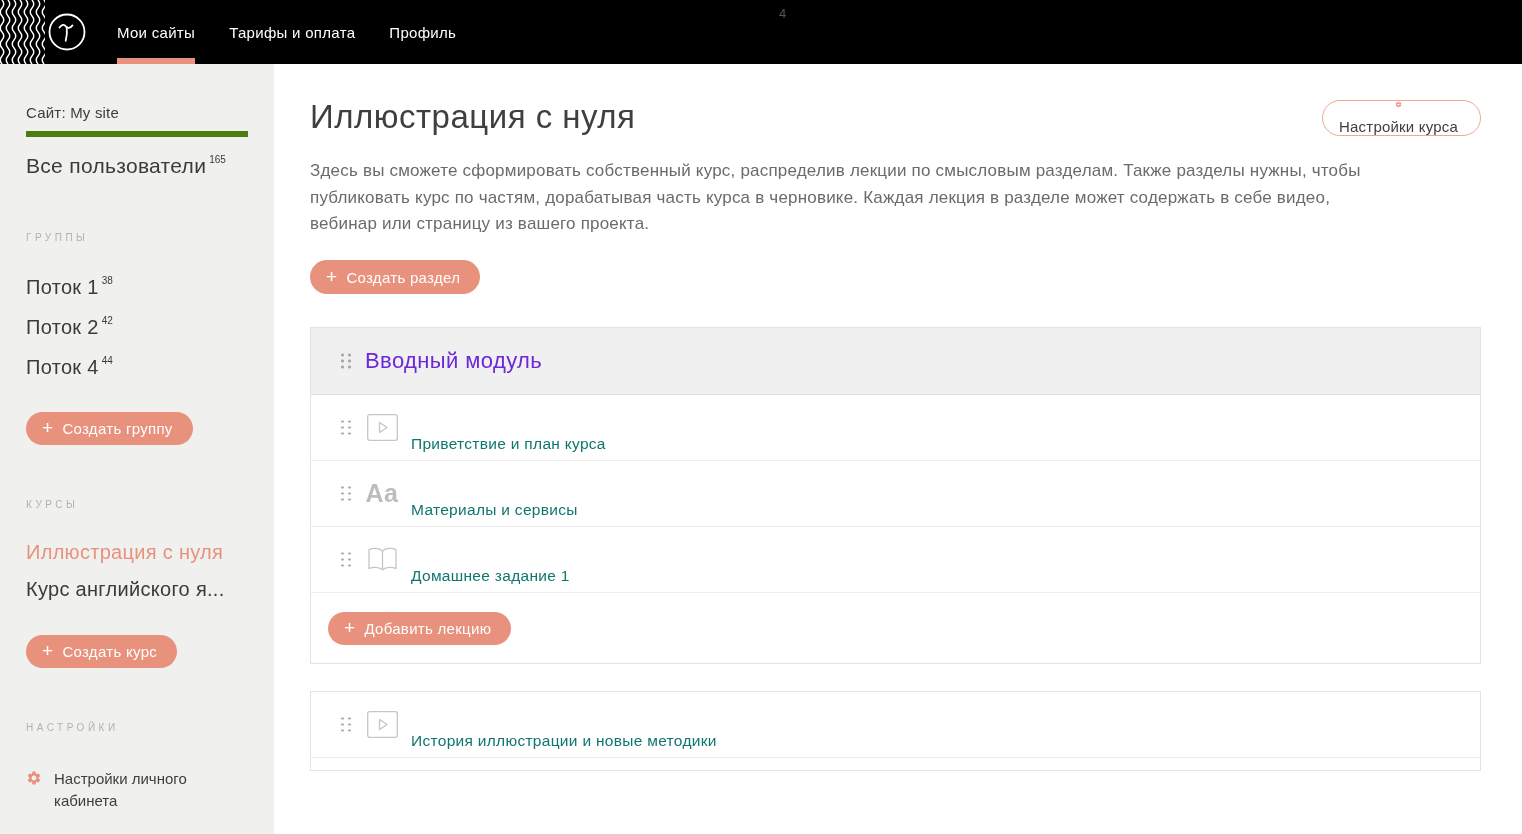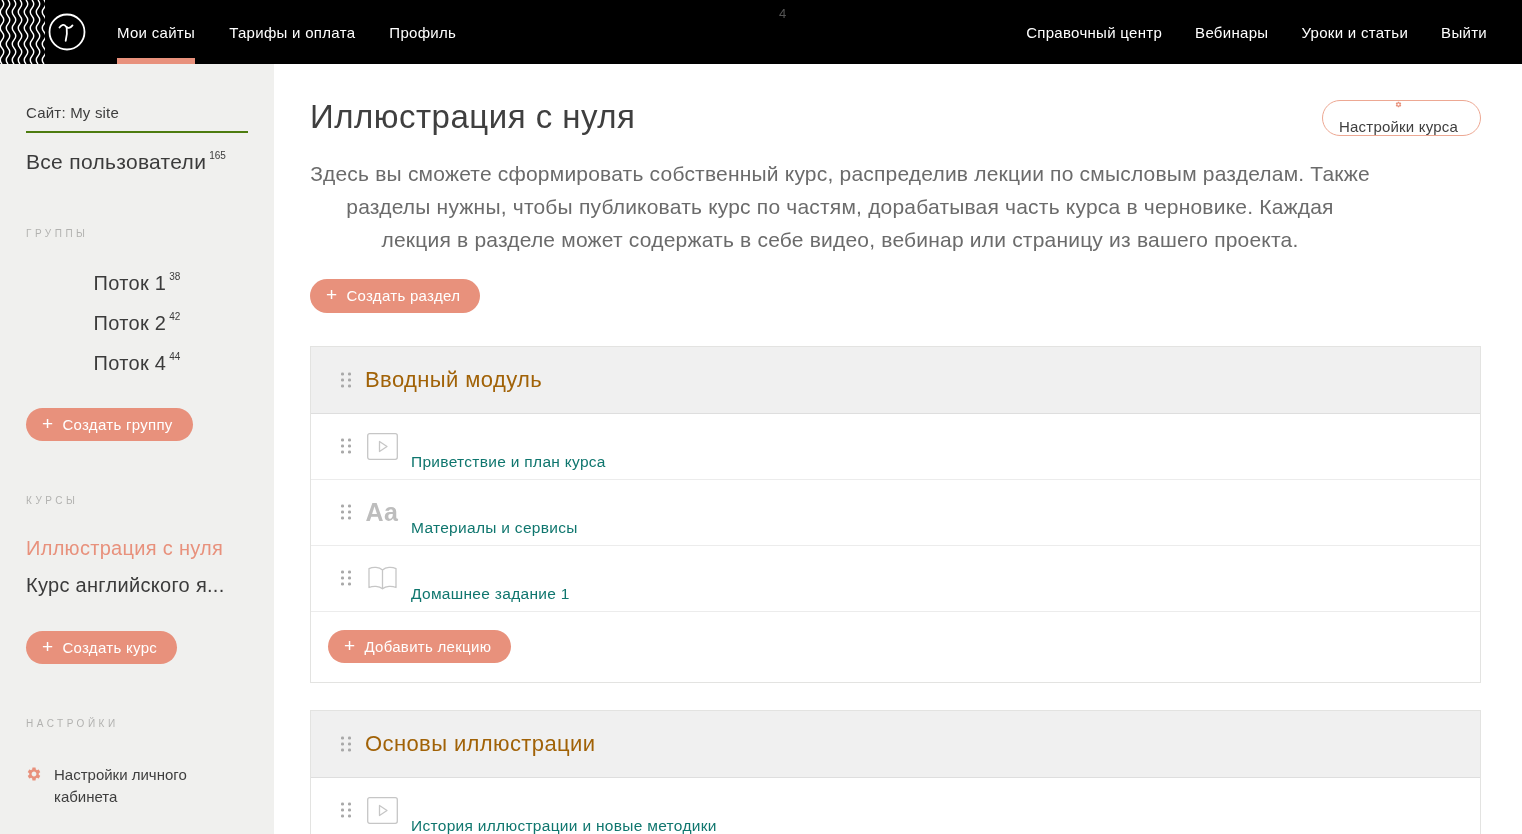--- a/index.html
+++ b/index.html
@@ -11,49 +11,49 @@
   .zigzag { position:absolute; left:0; top:0; width:45px; height:64px; }
   .logo-circle { position:absolute; left:48px; top:13px; width:38px; height:38px; }
   .nav-left { position:absolute; left:117px; top:0; height:44px; display:flex; gap:34px; }
   .nav-right { position:absolute; right:35px; top:0; height:64px; display:flex; gap:33px; }
   .nav-item { position:relative; height:64px; display:flex; align-items:center; color:#fff; font-size:15px; letter-spacing:.3px; cursor:pointer; white-space:nowrap; }
   .nav-item.active::after { content:""; position:absolute; left:0; right:0; bottom:0; height:6px; background:#E8917C; }
   .overflow-count { position:absolute; left:779px; top:6px; color:#555; font-size:13px; }
 
   
   .sidebar { position:absolute; left:0; top:64px; width:274px; height:770px; background:#F0F0EE; padding:40px 26px 0 26px; }
-  .site-label { font-size:15px; color:#3e3e3e; padding-bottom:10px; border-bottom:2px solid #4d7c0f; letter-spacing:.2px; }
+  .site-label { font-size:15px; color:#3e3e3e; padding-bottom:10px; border-bottom:6px solid #4d7c0f; letter-spacing:.2px; }
   .all-users { margin-top:17px; font-size:21px; letter-spacing:.3px; color:#3b3b3b; cursor:pointer; }
   sup.cnt { font-size:10px; color:#3b3b3b; position:relative; top:-2px; margin-left:3px; letter-spacing:0; }
   .side-heading { font-size:10px; letter-spacing:3.5px; color:#b2b2b0; margin-top:54px; }
-  .group-list { margin-top:22px;text-align:center; }
+  .group-list { margin-top:22px; }
   .group-item { font-size:20px; letter-spacing:.3px; color:#3b3b3b; line-height:36.5px; cursor:pointer; }
   .pill-btn { display:inline-flex; align-items:center; gap:9px; background:#E8917C; color:#fff; border:none; border-radius:17px; height:33px; padding:0 20px 0 16px; font-size:15px; font-family:inherit; letter-spacing:.3px; cursor:pointer; }
   .pill-btn .plus { font-size:19px; font-weight:300; line-height:1; position:relative; top:-1px; }
   .create-group-btn { margin-top:27px; }
   .course-list { margin-top:24px; }
   .course-item { font-size:20px; letter-spacing:.3px; line-height:36.5px; color:#3b3b3b; cursor:pointer; white-space:nowrap; }
   .course-item.active { color:#E8917C; }
   .create-course-btn { margin-top:28px; }
   .settings-link { margin-top:35px; display:flex; gap:12px; font-size:15px; line-height:22px; color:#3e3e3e; cursor:pointer; width:200px; }
   .settings-link .gear { flex:0 0 16px; margin-top:2px; }
 
   
   .main { position:absolute; left:274px; top:64px; width:1248px; height:770px; background:#fff; padding:34px 41px 0 36px; }
   .main-header { display:flex; justify-content:space-between; align-items:flex-start; }
   .page-title { font-size:33px; font-weight:400; letter-spacing:.5px; color:#3f3f3f; }
   .course-settings-btn { display:inline-flex; align-items:center; gap:10px; background:#fff; border:1px solid #eda893; border-radius:19px; height:36px; padding:0 22px 0 16px; font-size:15px; color:#3e3e3e; font-family:inherit; letter-spacing:.2px; cursor:pointer; margin-top:2px;flex-direction:column; }
-  .description { margin-top:22px; width:1060px; font-size:21px; line-height:1.57; color:#6b6b6b; letter-spacing:.2px;text-align:center; }
+  .description { margin-top:22px; width:1060px; font-size:17px; line-height:1.57; color:#6b6b6b; letter-spacing:.2px; }
   .create-section-btn { margin-top:22px; height:34px; border-radius:17px; }
 
   .section-card { width:1171px; border:1px solid #e3e3e1; margin-top:0; background:#fff; }
   .section-card.first { margin-top:33px; }
   .section-card.second { margin-top:27px; }
   .section-header { background:#F0F0F0; height:67px; display:flex; align-items:center; border-bottom:1px solid #dedede; position:relative; }
-  .section-title { font-size:22px; letter-spacing:.4px; color:#a16207; margin-left:54px; }
+  .section-title { font-size:22px; letter-spacing:.4px; color:#6d28d9; margin-left:54px; }
   .drag-handle { position:absolute; left:30px; top:50%; transform:translateY(-50%); display:grid; grid-template-columns:repeat(2,3px); grid-template-rows:repeat(3,3px); gap:3px 4px; cursor:grab; }
   .drag-handle i { width:2.6px; height:2.6px; background:#a9a9a9; border-radius:50%; }
   .lesson-row { height:66px; background:#fff; border-bottom:1px solid #ececec; display:flex; align-items:center; position:relative; cursor:pointer; }
   .lesson-icon { width:32px; margin-left:55px; display:flex; align-items:center; justify-content:center; }
   .lesson-title { margin-left:13px; font-size:15.5px; letter-spacing:.3px; color:#0f766e;margin-top:32px; }
   .aa-glyph { font-size:25px; color:#bdbdbd; font-weight:700; letter-spacing:.5px; }
   .section-footer { height:70px; display:flex; align-items:center; padding-left:17px; background:#fff; }
   .partial-row { height:12px; background:#fff; position:relative; overflow:hidden; }
 
   svg { display:block; }
@@ -78,26 +78,20 @@
     <circle cx="19" cy="19" r="17.5" fill="none" stroke="#fff" stroke-width="1.8"></circle>
     <path d="M11.5 14.5 c2.2-3.2 4.8-3.4 6.4-1.1 c1.6 2.3 4.3 2 6.6-1" fill="none" stroke="#fff" stroke-width="1.8" stroke-linecap="round"></path>
     <path d="M18.7 13.8 c0.5 4 0.2 9-1 14" fill="none" stroke="#fff" stroke-width="1.8" stroke-linecap="round"></path>
   </svg>
   <span class="overflow-count">4</span>
   <div class="nav-left">
     <div class="nav-item active">Мои сайты</div>
     <div class="nav-item">Тарифы и оплата</div>
     <div class="nav-item">Профиль</div>
   </div>
-  <div class="nav-right">
-    <div class="nav-item">Справочный центр</div>
-    <div class="nav-item">Вебинары</div>
-    <div class="nav-item">Уроки и статьи</div>
-    <div class="nav-item">Выйти</div>
-  </div>
 </div>
 
 <div class="sidebar">
   <div class="site-label">Сайт: My site</div>
 
   <div class="all-users">
     <span>Все пользователи</span><sup class="cnt">165</sup>
   </div>
 
   <div class="side-heading">ГРУППЫ</div>
@@ -223,31 +217,20 @@
     <div class="section-footer">
       <button class="pill-btn">
         <span class="plus">+</span>
         <span>Добавить лекцию</span>
       </button>
     </div>
   </div>
 
   
   <div class="section-card second">
-    <div class="section-header">
-      <span class="drag-handle">
-          <i></i>
-          <i></i>
-          <i></i>
-          <i></i>
-          <i></i>
-          <i></i>
-        </span>
-      <span class="section-title">Основы иллюстрации</span>
-    </div>
 
     <div class="lesson-row">
       <span class="drag-handle">
           <i></i>
           <i></i>
           <i></i>
           <i></i>
           <i></i>
           <i></i>
         </span>

